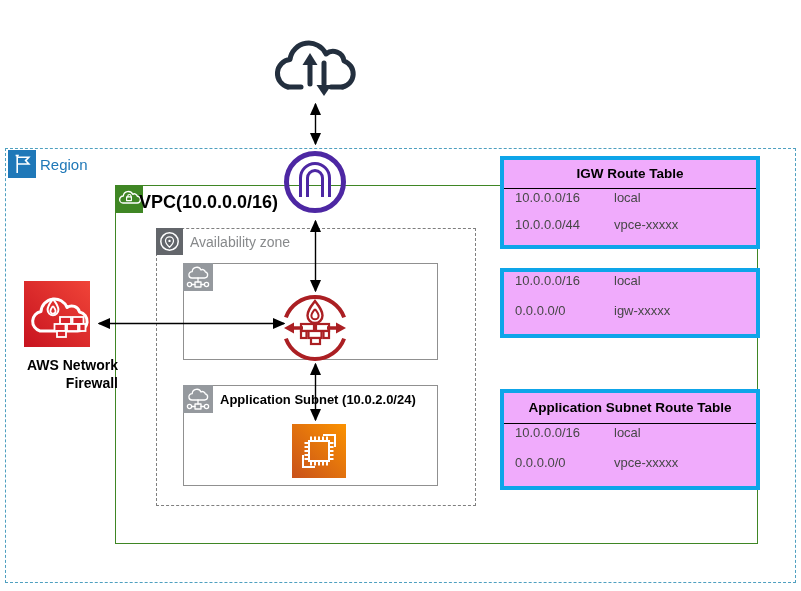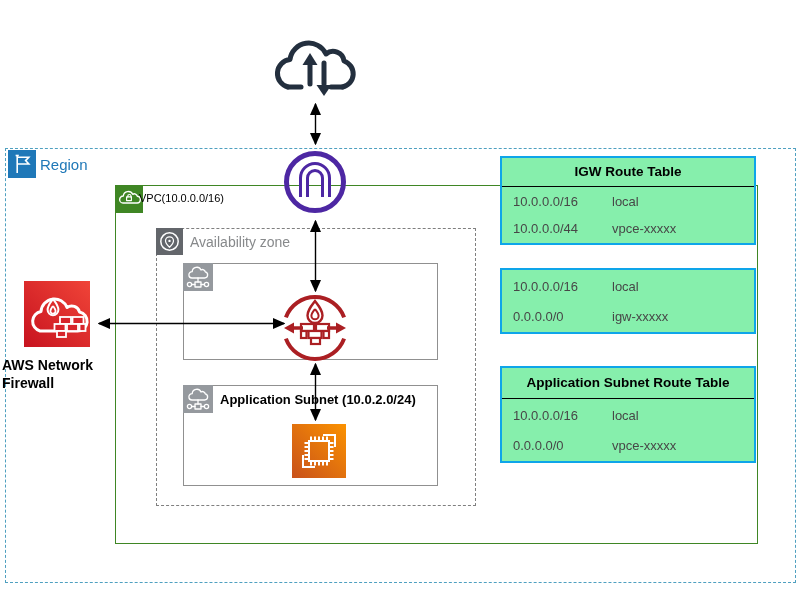--- a/index.html
+++ b/index.html
@@ -8,35 +8,35 @@
   .abs{position:absolute}
   
   .region-box{left:5px;top:148px;width:789px;height:433px;border:1px dashed #4FA0C0}
   .vpc-box{left:115px;top:185px;width:641px;height:357px;border:1px solid #3F8624}
   .az-box{left:156px;top:228px;width:318px;height:276px;border:1px dashed #7F7F7F}
   .subnet-box{width:253px;border:1px solid #909090;background:transparent}
   .fw-box{left:183px;top:263px;height:95px}
   .app-box{left:183px;top:385px;height:99px}
   
   .region-label{left:40px;top:156px;color:#1F78B8;font-size:15px}
-  .vpc-label{left:139px;top:192px;font-weight:normal;font-size:11px;color:#000}
+  .vpc-label{left:139px;top:192px;font-weight:bold;font-size:18px;color:#000}
   .az-label{left:190px;top:234px;color:#87898B;font-size:14px}
   .subnet-label{font-weight:bold;font-size:13px;color:#000}
   .fw-label{left:220px;top:270px}
   .app-label{left:220px;top:392px}
-  .anf-label{left:2px;top:356px;width:116px;text-align:left;font-weight:bold;
+  .anf-label{left:2px;top:356px;width:116px;text-align:right;font-weight:bold;
              font-size:14px;line-height:1.3;color:#000}
   
-  .route-table{left:500px;width:252px;border:2px solid #0ea5e9;background:#86efac}
-  .rt1{top:156px}.rt2{top:268px}.rt3{top:366px}
+  .route-table{left:500px;width:252px;border:4px solid #0ea5e9;background:#f0abfc}
+  .rt1{top:156px}.rt2{top:268px}.rt3{top:389px}
   .rt-title{height:28px;line-height:28px;border-bottom:1px solid #000;text-align:center;
             font-weight:bold;font-size:13.5px;color:#000}
   .tall .rt-title{height:30px;line-height:30px}
   .rt-body{padding:1px 0}
-  .rt-row{display:flex;align-items:center;height:27px;padding:0 11px;font-size:13px;color:#474747}
+  .rt-row{display:flex;height:27px;padding:0 11px;font-size:13px;color:#474747}
   .tall .rt-row{height:30px}
   .rt-dest{width:99px}
   .arrows{left:0;top:0;pointer-events:none}
 </style>
 </head>
 <body>
 
 <div class="canvas">
 
   <div class="abs region-box"></div>

